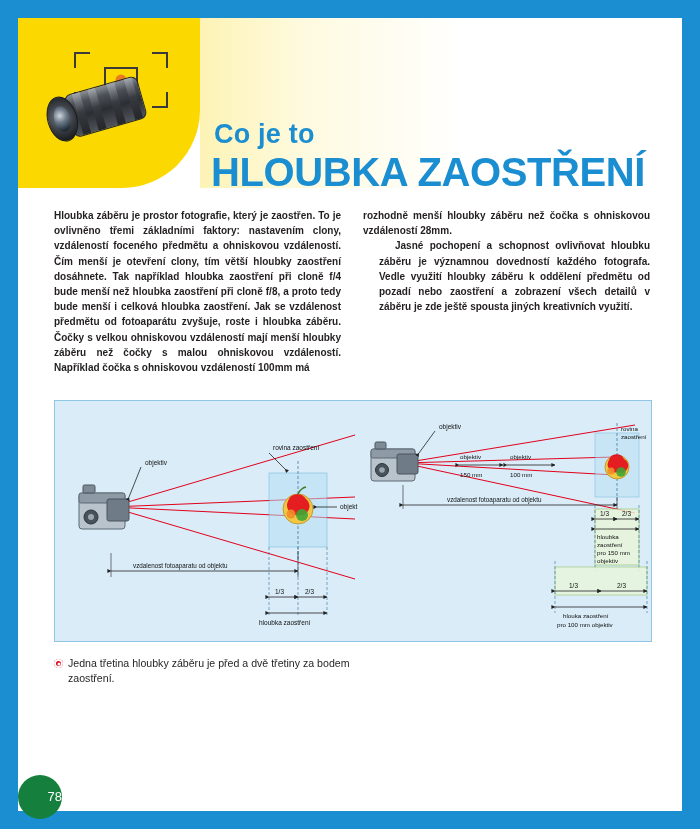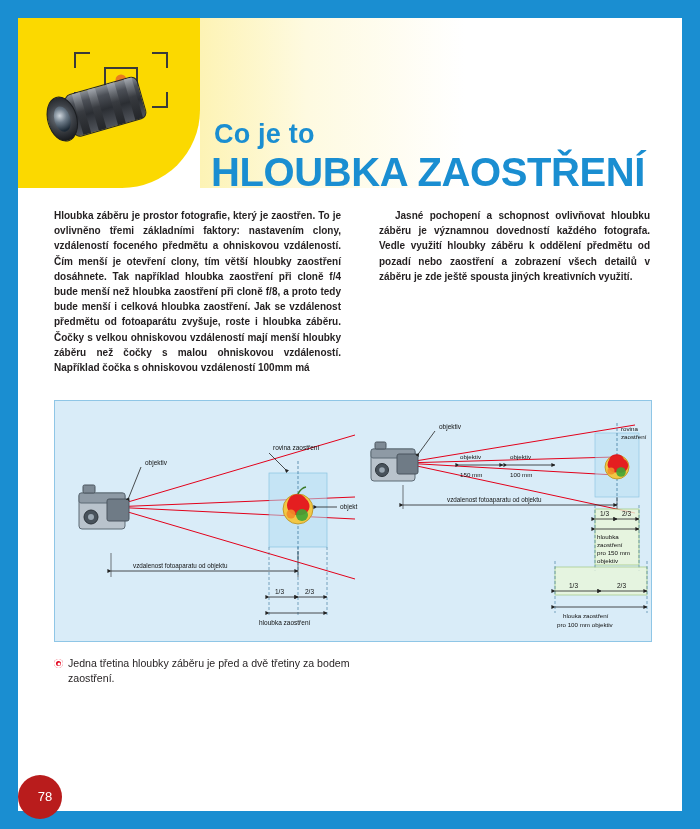--- a/index.html
+++ b/index.html
@@ -214,26 +214,26 @@
     width: 3px; height: 3px;
     border-radius: 50%;
     background: #ffffff;
   }
   
   .pagenum {
     position: absolute;
     left: 18px; bottom: 10px;
     width: 44px; height: 44px;
     border-radius: 50%;
-    background: #b91c1c;
+    background: #15803d;
     color: #ffffff;
     font-size: 13px;
     display: flex;
     align-items: center;
-    justify-content: center;
+    justify-content: flex-end;
   }
   .pagenum-inner {
     padding-left: 10px;
     padding-bottom: 2px;
   }
 </style>
 </head>
 <body>
 
 <div class="page">
@@ -272,20 +272,21 @@
     </div>
 
     <div class="title-small">Co je to</div>
     <div class="title-big">HLOUBKA ZAOSTŘENÍ</div>
 
     <div class="columns">
       <div class="col">
         <p>Hloubka záběru je prostor fotografie, který je zaostřen. To je ovlivněno třemi základními faktory: nastavením clony, vzdáleností foceného předmětu a ohniskovou vzdáleností. Čím menší je otevření clony, tím větší hloubky zaostření dosáhnete. Tak například hloubka zaostření při cloně f/4 bude menší než hloubka zaostření při cloně f/8, a proto tedy bude menší i celková hloubka zaostření. Jak se vzdálenost předmětu od fotoaparátu zvyšuje, roste i hloubka záběru. Čočky s velkou ohniskovou vzdáleností mají menší hloubky záběru než čočky s malou ohniskovou vzdáleností. Například čočka s ohniskovou vzdáleností 100mm má</p>
       </div>
       <div class="col">
+        <p>rozhodně menší hloubky záběru než čočka s ohniskovou vzdáleností 28mm.</p>
         <p class="indent">Jasné pochopení a schopnost ovlivňovat hloubku záběru je významnou dovedností každého fotografa. Vedle využití hloubky záběru k oddělení předmětu od pozadí nebo zaostření a zobrazení všech detailů v záběru je zde ještě spousta jiných kreativních využití.</p>
       </div>
     </div>
 
     <div class="figure">
       <svg width="596" height="240" viewBox="0 0 596 240">
         <defs>
           <marker id="arrH" markerWidth="6" markerHeight="6" refX="5" refY="3" orient="auto">
             <path d="M0,0 L6,3 L0,6 z" fill="#222"></path>
           </marker>

